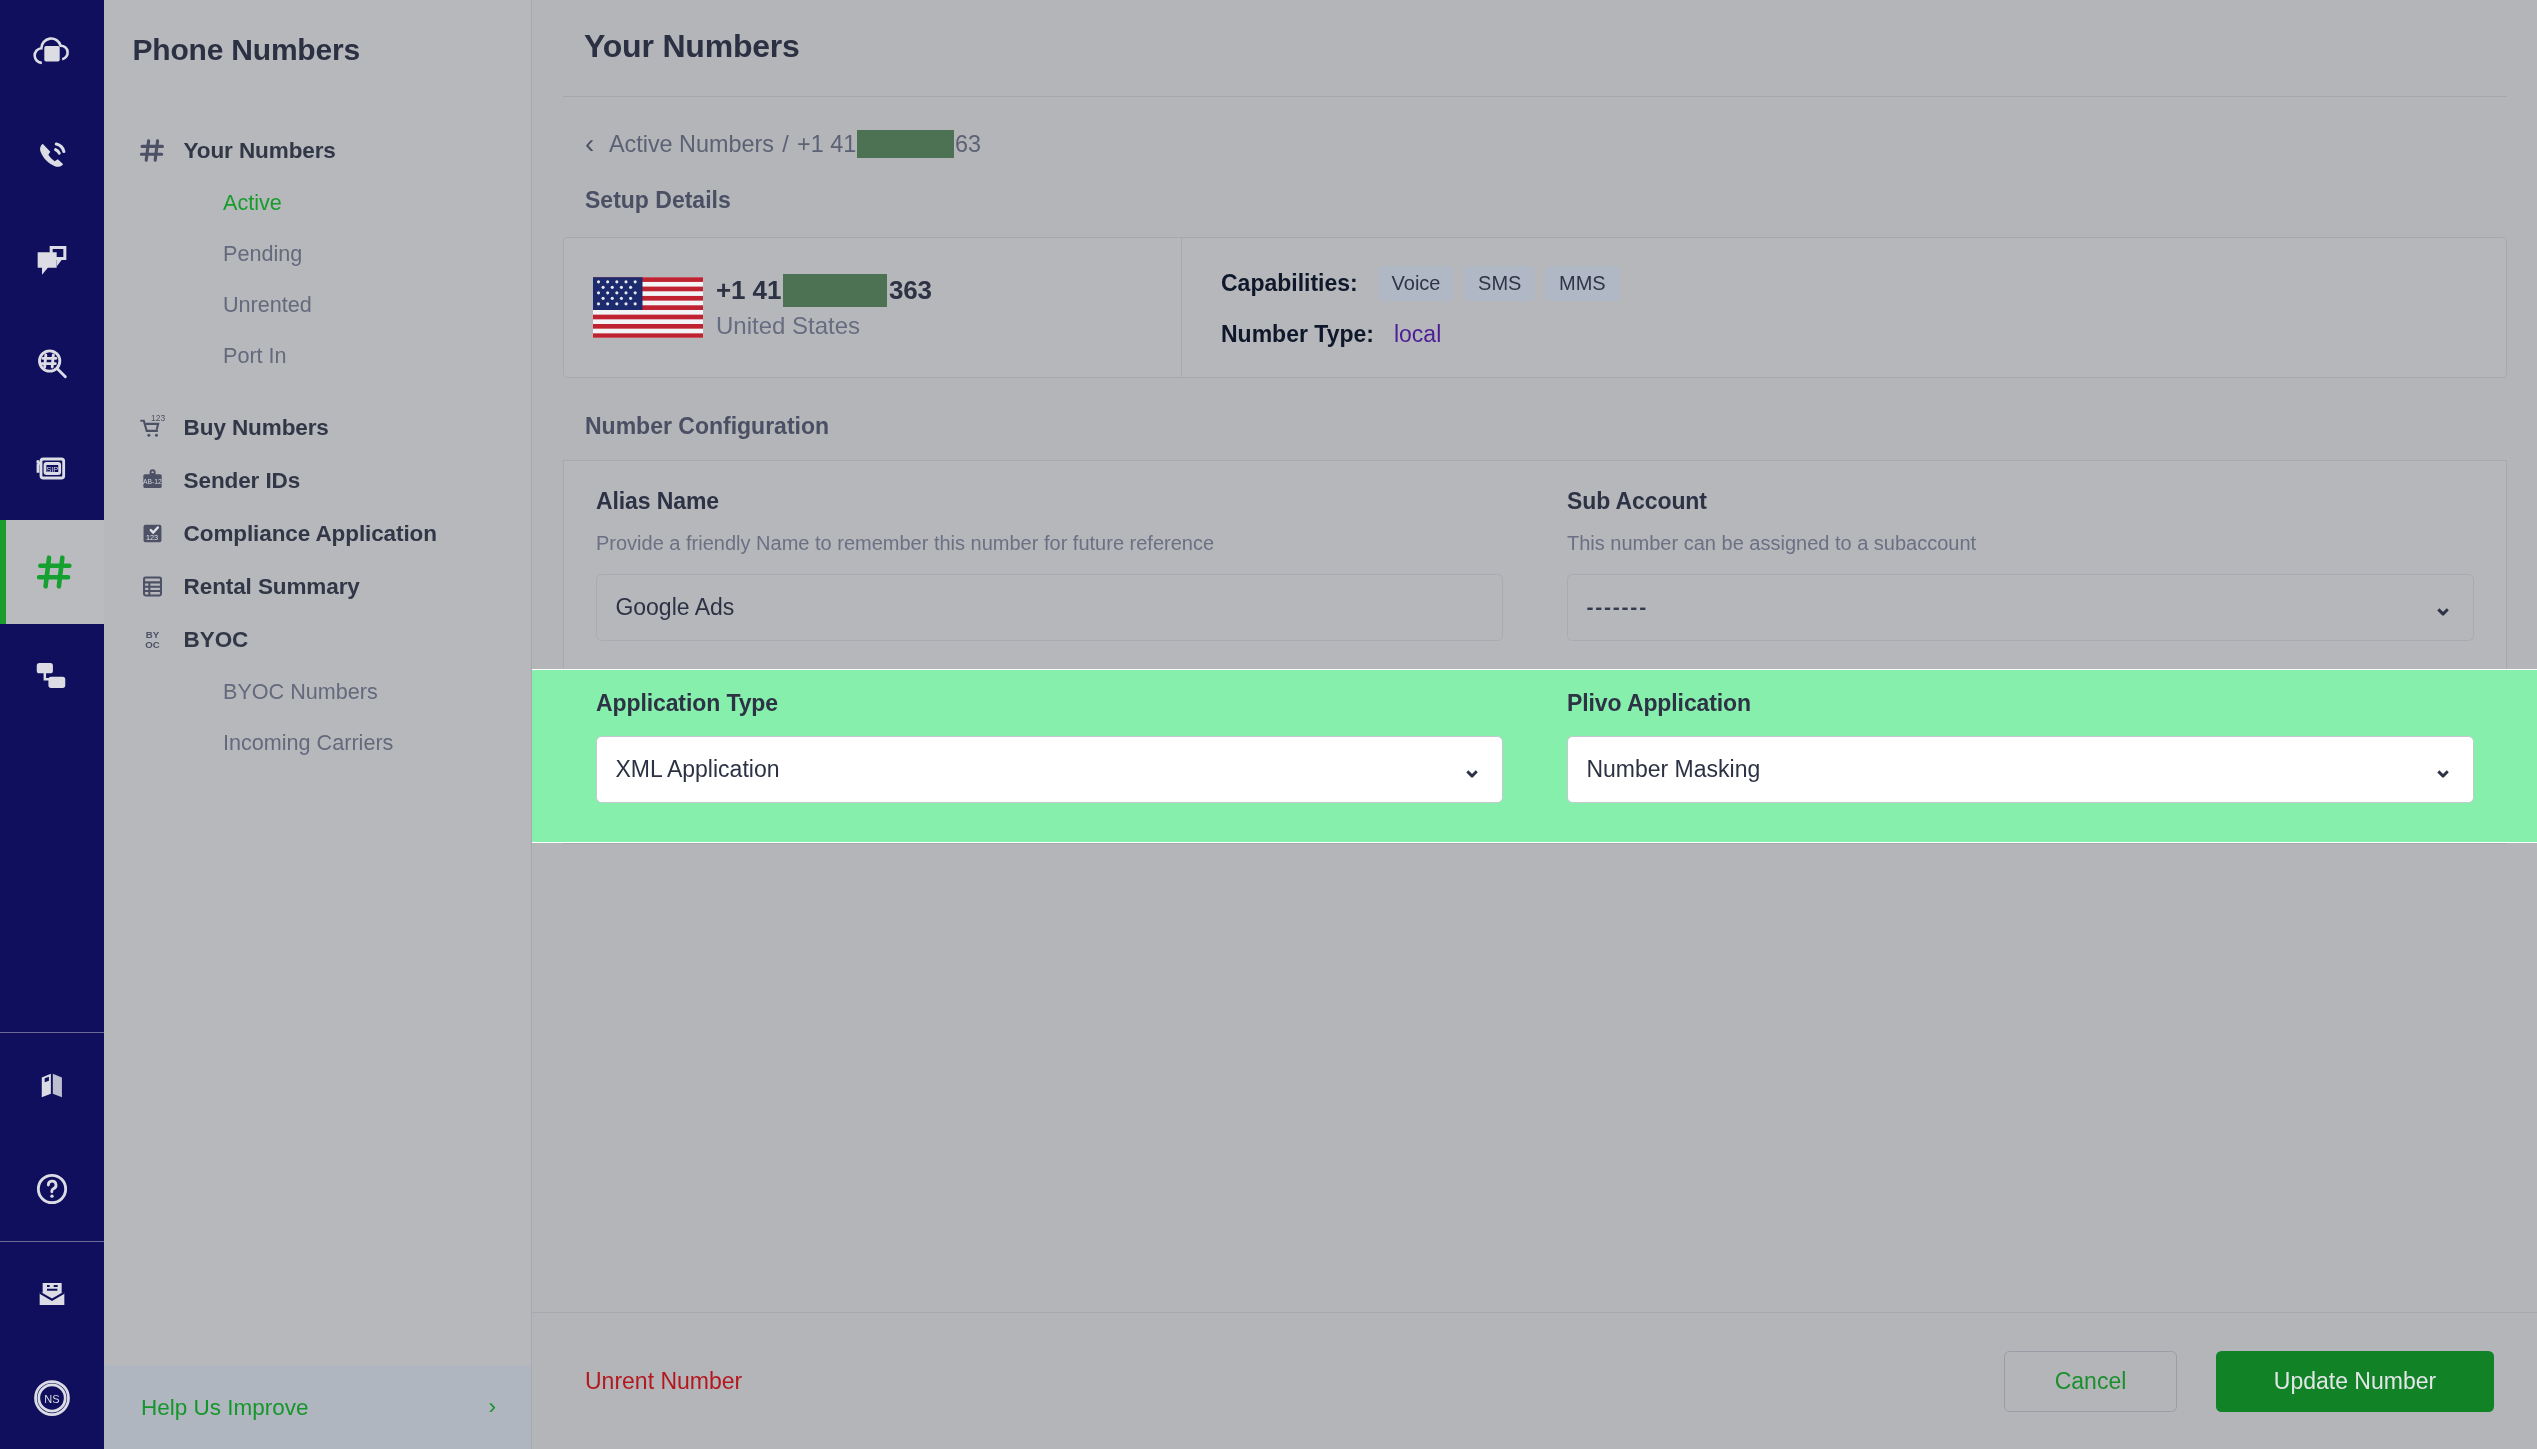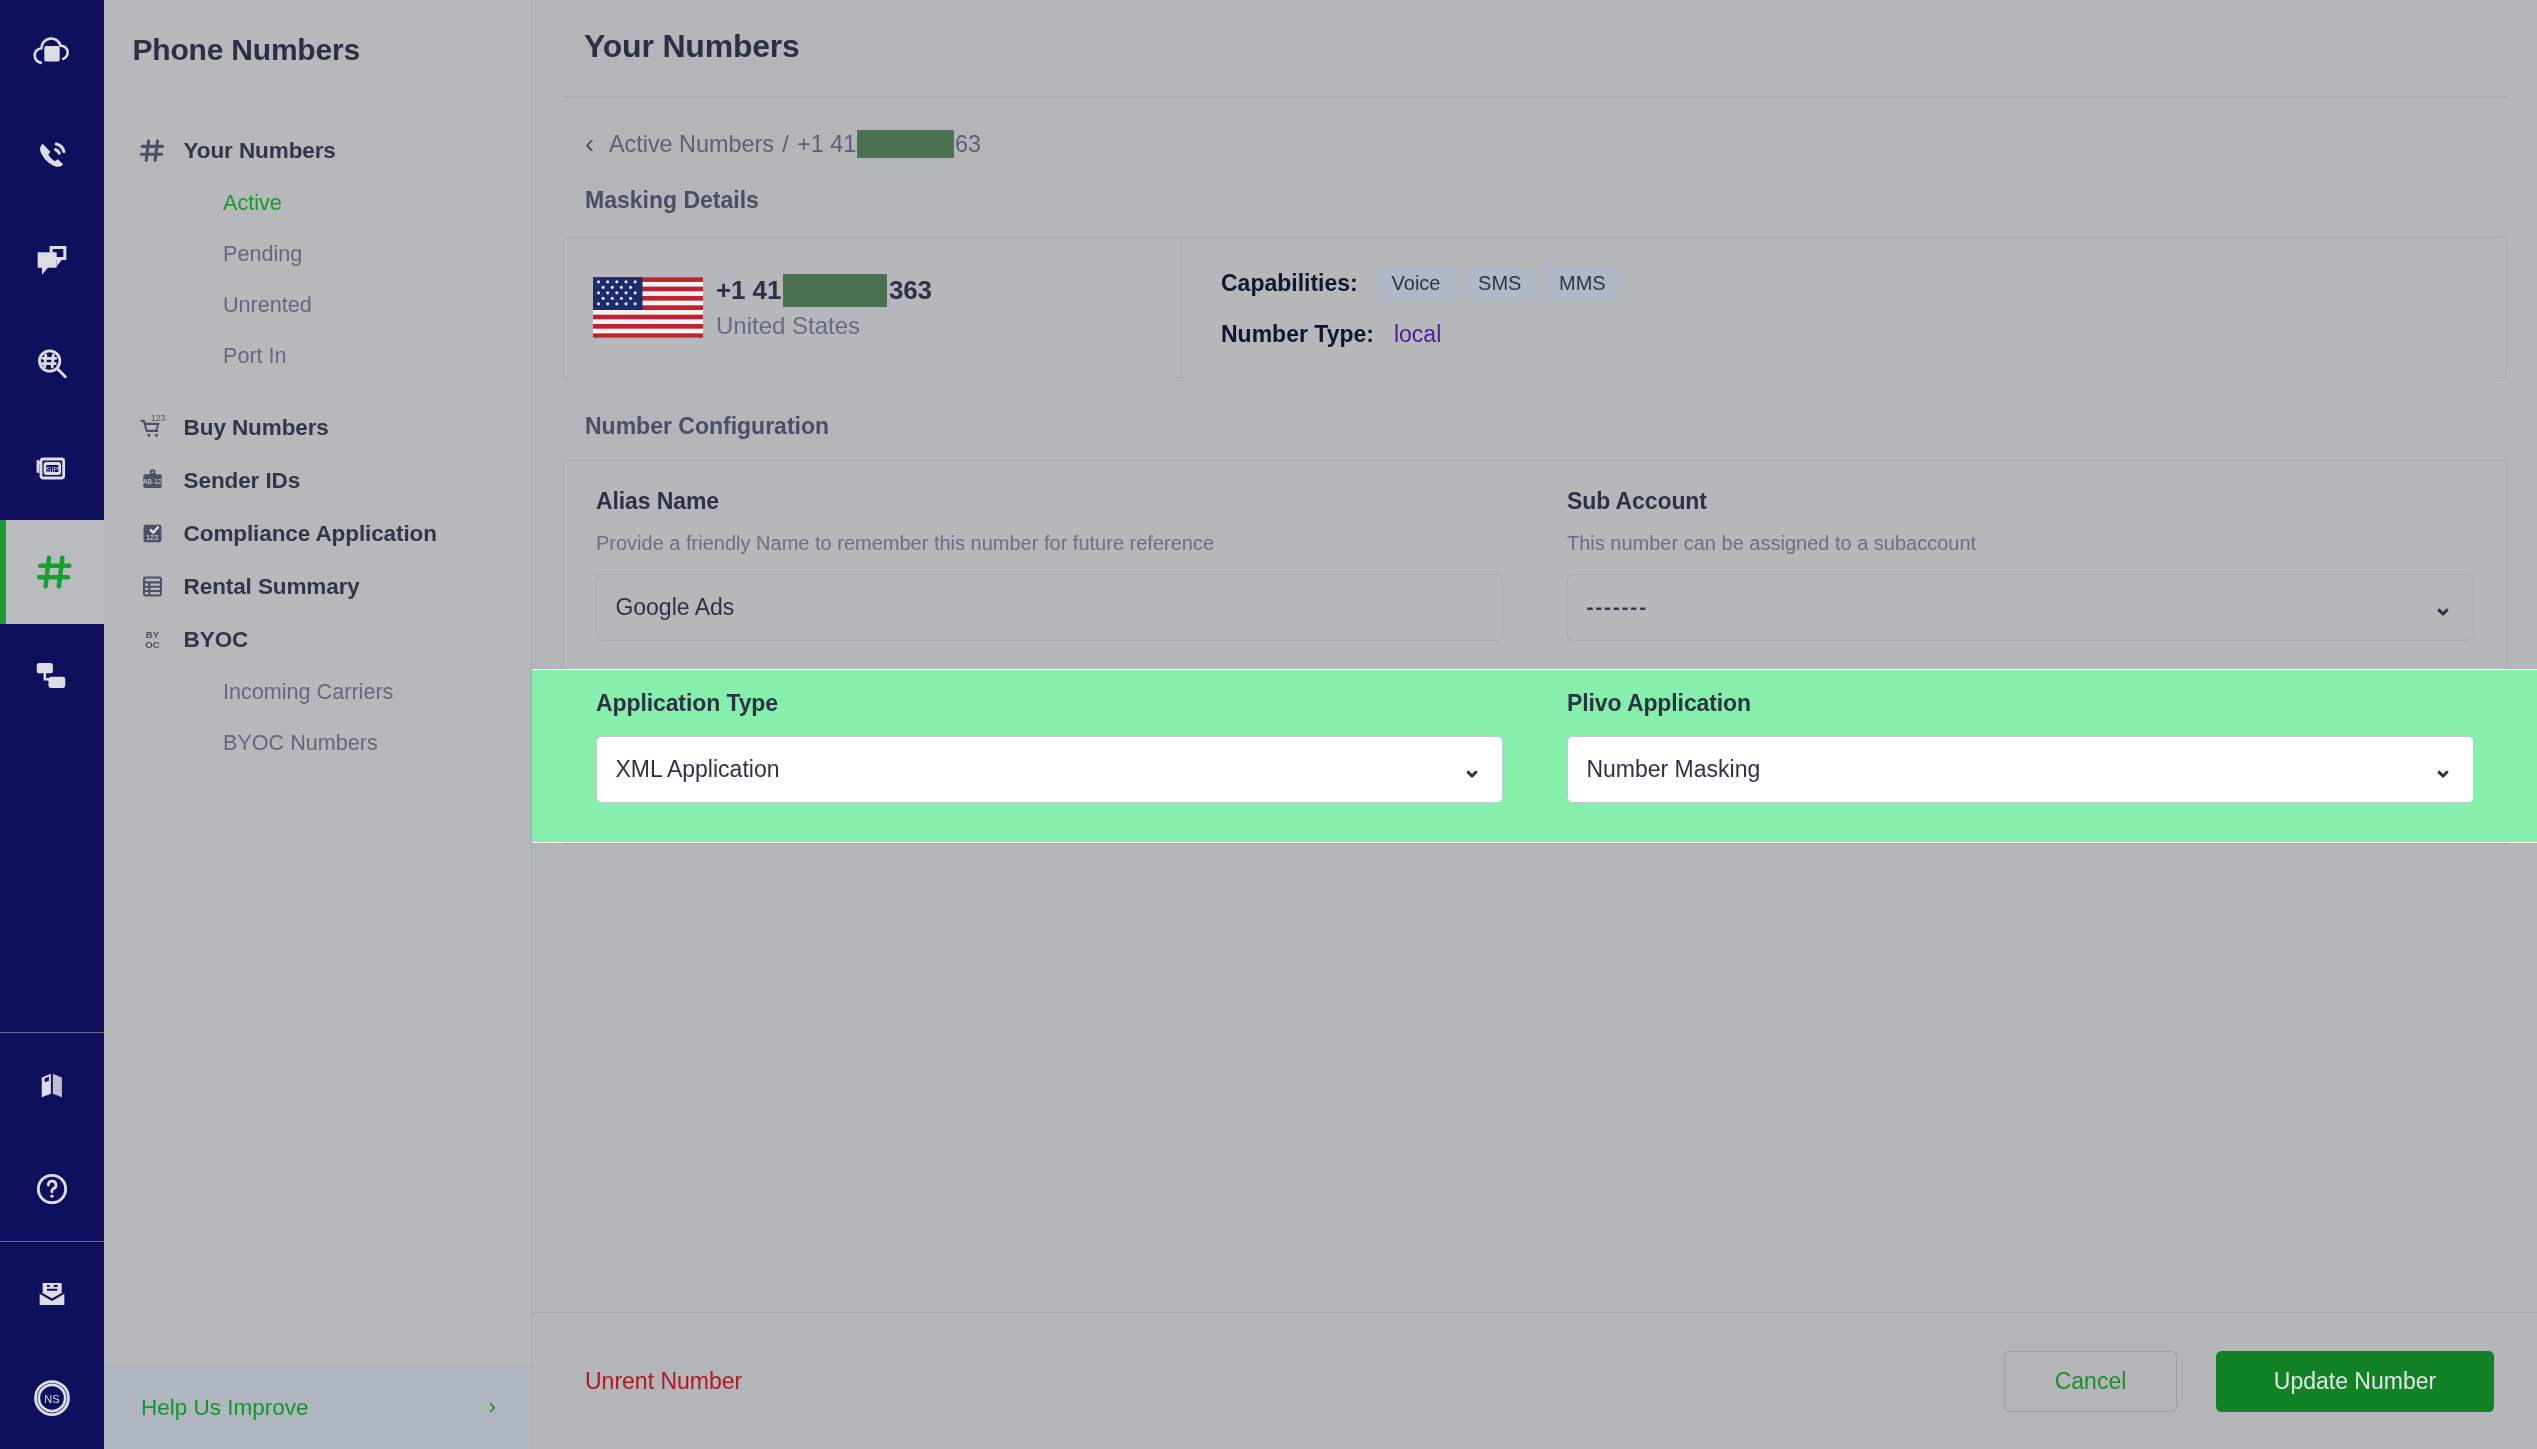--- a/index.html
+++ b/index.html
@@ -532,24 +532,24 @@
         <div class="nav-row">
           <span class="nav-ico">
             <svg width="29" height="29" viewBox="0 0 24 24" fill="#4c5166" stroke="none">
               <text x="12" y="10.5" font-size="8" text-anchor="middle" font-family="Liberation Sans, sans-serif" font-weight="bold">BY</text>
               <text x="12" y="19" font-size="8" text-anchor="middle" font-family="Liberation Sans, sans-serif" font-weight="bold">OC</text>
             </svg>
           </span>
           <span class="nav-label">BYOC</span>
         </div>
         <div class="subnav-item">
+          <span>BYOC Numbers</span>
+        </div>
+        <div class="subnav-item">
           <span>Incoming Carriers</span>
-        </div>
-        <div class="subnav-item">
-          <span>BYOC Numbers</span>
         </div>
       </div>
 
     </div>
 
     <div class="sidebar-foot">
       <span>Help Us Improve</span>
       <span class="chev-right">›</span>
     </div>
   </div>
@@ -563,21 +563,21 @@
 
       <div class="breadcrumb">
         <span class="bc-chevron">‹</span>
         <span>Active Numbers</span>
         <span style="margin:0 8.3px;">/</span>
         <span>+1 41</span>
         <span class="redact" style="width:97px;"></span>
         <span>63</span>
       </div>
 
-      <div class="section-label" style="margin-top:28.5px;">Masking Details</div>
+      <div class="section-label" style="margin-top:28.5px;">Setup Details</div>
 
       <div class="card">
 
         <div class="card-col col-number">
           <div class="num-row">
             <span class="flag">
               <svg width="110" height="61" viewBox="0 0 120 66">
                 <rect width="120" height="66" fill="#f3f4f6"></rect>
                 <g fill="#bf2231">
                   <rect y="0" width="120" height="5.1"></rect>

